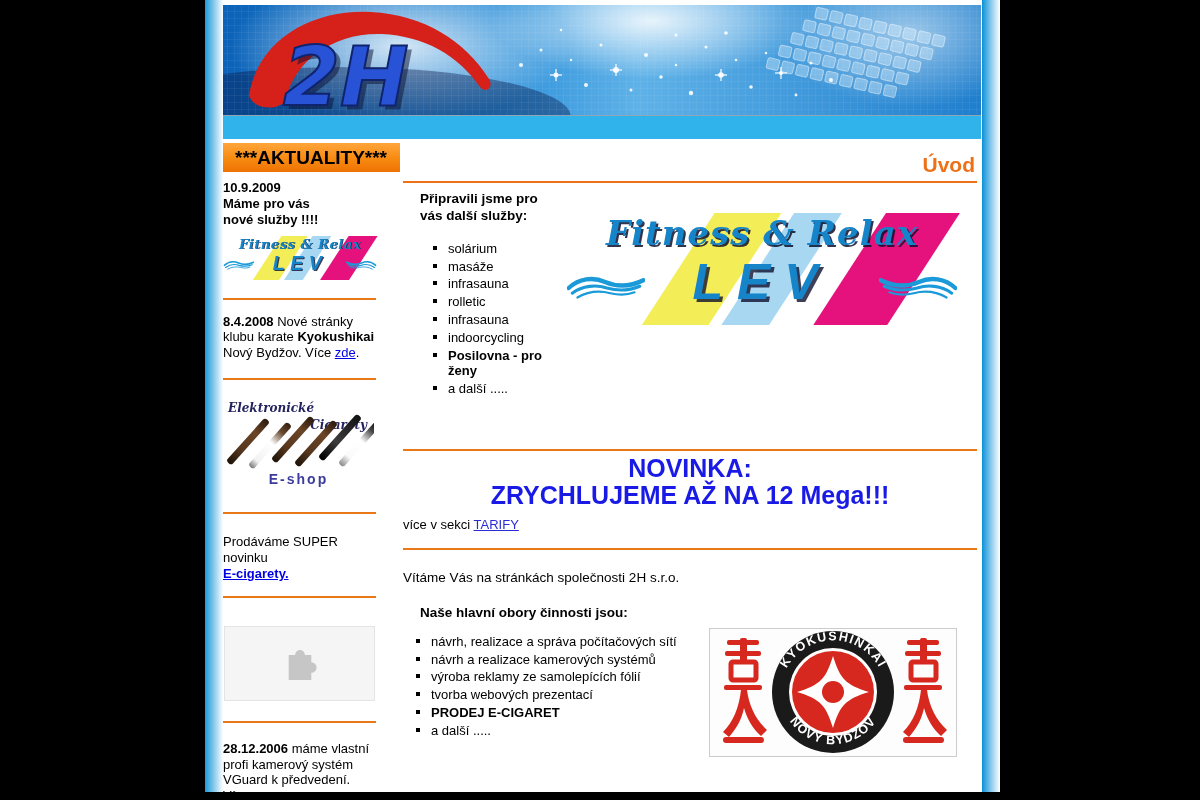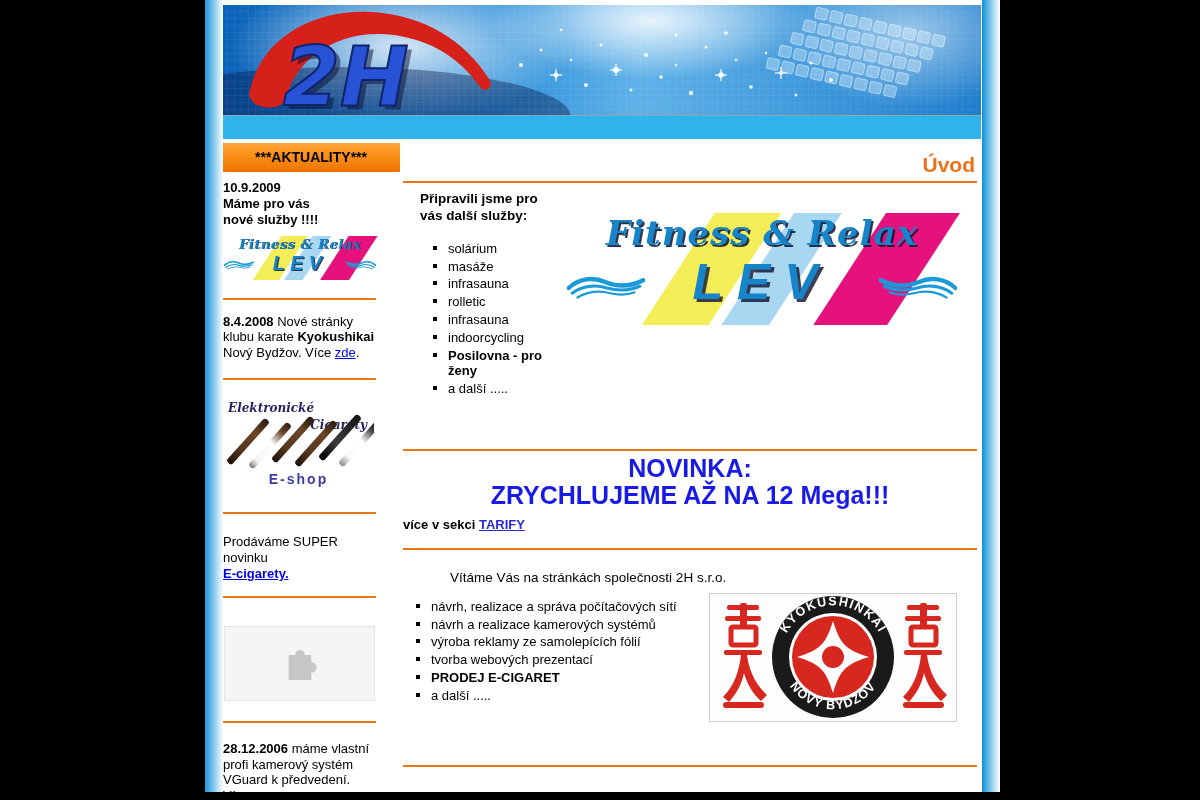--- a/index.html
+++ b/index.html
@@ -14,21 +14,21 @@
   .edge-stripe.right { right:0; background:linear-gradient(to right,#0a90d8 0%,#7cc4ea 45%,#ffffff 100%); }
 
   
   .banner { position:absolute; left:16px; top:5px; width:760px; height:135px; }
   .banner svg { display:block; }
   .banner-bar { height:24px; background:#2fb3ea; border-top:1px solid #8fa6b5; }
 
   
   .sidebar { position:absolute; left:17px; top:143px; width:178px; font-size:13px; line-height:1.22; }
   .akt-head {
-    height:29px; line-height:29px; text-align:center; font-weight:bold; font-size:14px;
+    height:29px; line-height:29px; text-align:center; font-weight:bold; font-size:19px;
     background:linear-gradient(180deg,#ffa53c 0%,#f78a10 55%,#ef7203 100%); color:#000;
   }
   .sb-entry { margin:8px 0 0 1px; width:155px; }
   .sb-entry b { font-weight:bold; }
   .sb-div { border-top:2px solid #e87916; width:153px; margin-left:1px; }
   a { color:#0000e6; text-decoration:underline; cursor:pointer; }
   a.bold-link { font-weight:bold; }
 
   
   .lev-logo { position:relative; width:398px; height:112px; background:#fff; overflow:hidden; }
@@ -90,24 +90,24 @@
   .section1 { display:flex; margin-top:8px; }
   .intro-col { margin-left:17px; width:150px; }
   .b-head { font-size:13.5px; font-weight:bold; line-height:1.25; }
   ul.sq { list-style:none; margin:16px 0 0 11px; padding:0; width:112px; }
   ul.sq li { position:relative; padding-left:17px; margin-bottom:2.5px; line-height:1.18; }
   ul.sq li::before { content:""; position:absolute; left:2px; top:5px; width:4px; height:4px; background:#000; }
   ul.sq li.b { font-weight:bold; }
   .lev-wrap { margin-left:auto; margin-right:16px; margin-top:22px; }
   .rule1 { margin-top:50px; }
   .novinka { margin-top:4px; text-align:center; font-weight:bold; font-size:25px; color:#1a1ae6; line-height:1.1; }
-  .tarify-line { margin-top:7px; font-size:13px;font-weight:bold; }
+  .tarify-line { margin-top:7px; font-size:13px; }
   .tarify-line a { color:#2b2bd5; }
   .rule2 { margin-top:16px; }
-  .welcome { margin-top:20px; font-size:13.5px;margin-left:47px; }
+  .welcome { margin-top:20px; font-size:13.5px; }
   .fields-head { margin:20px 0 0 17px; font-size:13.5px; font-weight:bold; }
   .section2 { display:flex; margin-top:0; }
   .section2 ul.sq { margin-top:14px; width:270px; }
   .karate-wrap { margin-left:auto; margin-right:20px; margin-top:8px; }
   .rule3 { margin-top:40px; }
 </style>
 </head>
 <body>
 
 <div class="page">
@@ -306,20 +306,21 @@
 
     <div class="novinka">
       <div>NOVINKA:</div>
       <div>ZRYCHLUJEME AŽ NA 12 Mega!!!</div>
     </div>
     <div class="tarify-line"><span>více v sekci </span><a>TARIFY</a></div>
 
     <div class="rule rule2"></div>
 
     <div class="welcome">Vítáme Vás na stránkách společnosti 2H s.r.o.</div>
+    <div class="fields-head">Naše hlavní obory činnosti jsou:</div>
 
     <div class="section2">
       <ul class="sq">
         <li>návrh, realizace a správa počítačových sítí</li>
         <li>návrh a realizace kamerových systémů</li>
         <li>výroba reklamy ze samolepících fólií</li>
         <li>tvorba webových prezentací</li>
         <li class="b">PRODEJ E-CIGARET</li>
         <li>a další .....</li>
       </ul>

